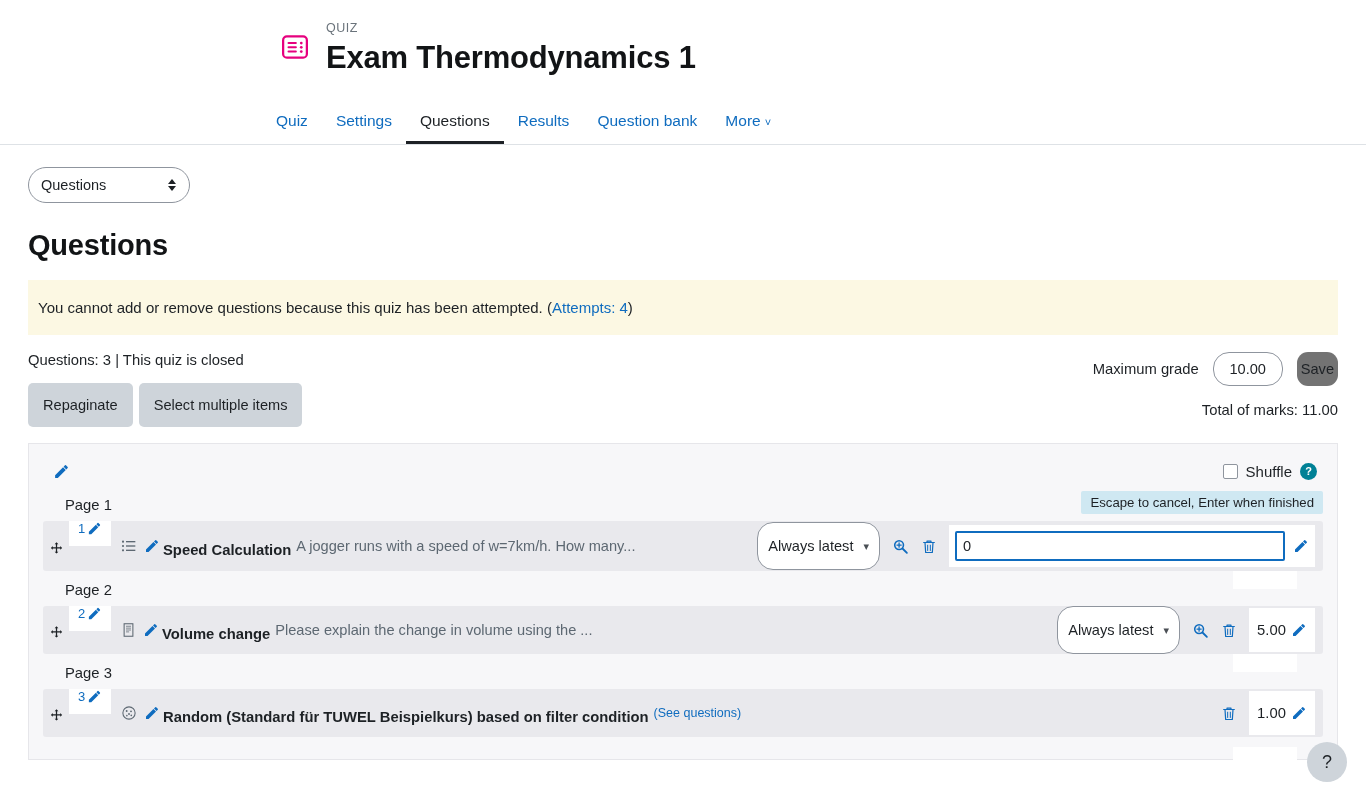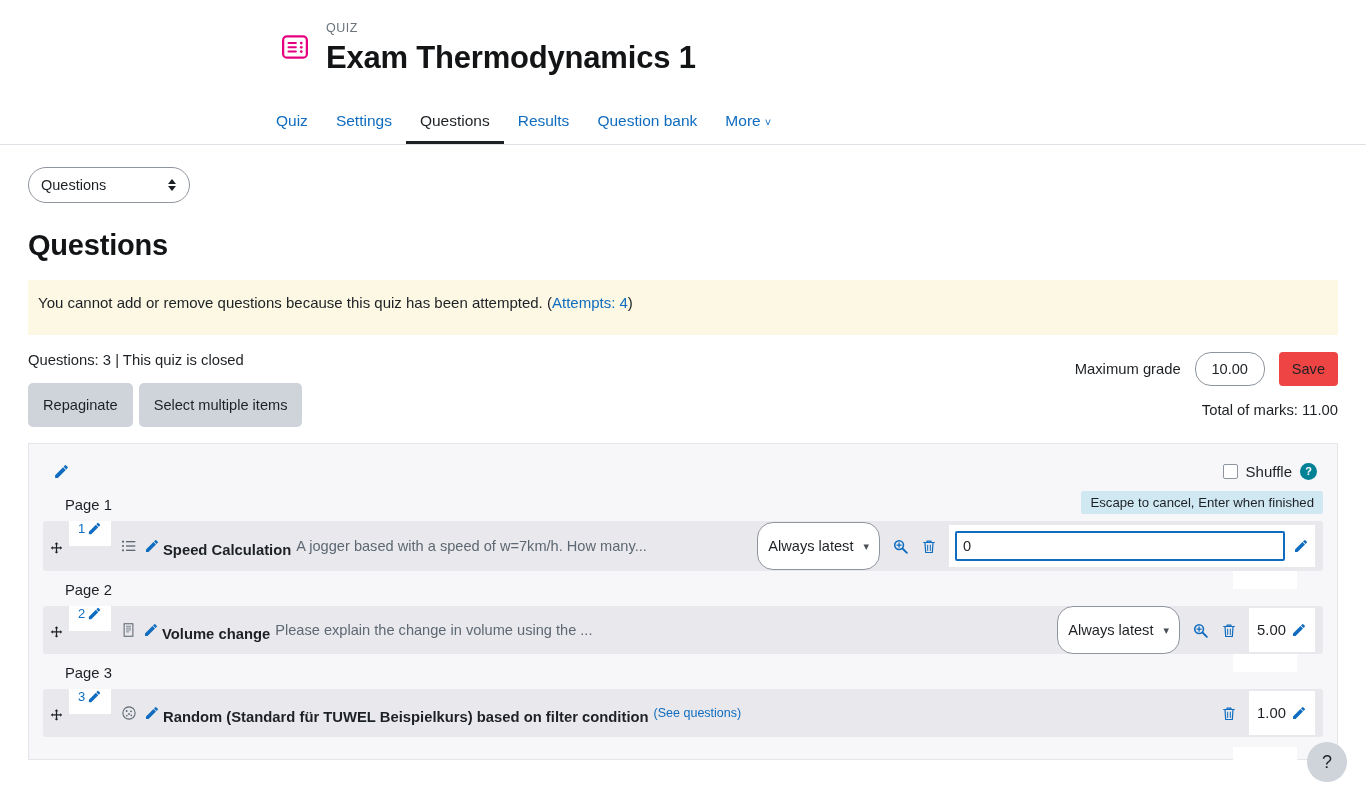--- a/index.html
+++ b/index.html
@@ -60,21 +60,21 @@
   .jump-select .updown { display: flex; flex-direction: column; line-height: 6px; font-size: 9px; color: #1d2125; }
 
   h2.section-title {
     font-size: 29px; font-weight: 700; margin: 26px 0 0 0; color: #121416;
     letter-spacing: -0.2px;
   }
 
   .notice {
     margin-top: 18px; background: #fcf8e3; border: 0;
     padding: 14px 10px 14px 10px; font-size: 15px; color: #1d2125;
-    height: 55px; display: flex; align-items: flex-start;
+    height: 55px; display: flex; align-items: center;
   }
   .notice a { color: #0f6cbf; text-decoration: none; }
 
   .statusrow {
     display: flex; justify-content: space-between; align-items: flex-start;
     margin-top: 17px;
   }
   .status-left { font-size: 14.8px; color: #1d2125; }
   .btnbar { margin-top: 15px; display: flex; gap: 6px; }
   .btn {
@@ -85,22 +85,22 @@
   }
 
   .grade-wrap { display: flex; align-items: center; gap: 14px; }
   .grade-label { font-size: 14.8px; }
   .grade-input {
     width: 70px; height: 34px; border: 1px solid #8f959e; border-radius: 16px;
     text-align: center; font-size: 14.6px; color: #1d2125; font-family: inherit;
     background: #fff;
   }
   .save-btn {
-    background: #ef4444; border: 0; border-radius: 4px; height: 34px;
-    padding: 0 13px; font-size: 14.6px; color: #1d2125; cursor: pointer;
+    background: #737373; border: 0; border-radius: 11px; height: 34px;
+    padding: 0 4px; font-size: 14.6px; color: #1d2125; cursor: pointer;
     font-family: inherit;
   }
   .total-marks { text-align: right; font-size: 14.8px; margin-top: 16px; }
 
   
   .qlist {
     margin-top: 16px; background: #f7f7f9; border: 1px solid #e6e6ea;
     padding: 12px 14px 22px 14px; position: relative;
   }
   .qlist-head {
@@ -295,21 +295,21 @@
               <circle cx="3" cy="18.5" r="1.6" fill="#5d6872"></circle>
                 <rect x="7.5" y="17.5" width="14" height="2" fill="#5d6872"></rect>
             </svg>
           </span>
           <span class="pencil">
             <svg width="16" height="16" viewBox="0 0 24 24">
                 <path d="M3 17.2V21h3.8L18 9.8 14.2 6 3 17.2zM20.7 7.1c.4-.4.4-1 0-1.4l-2.4-2.4a1 1 0 0 0-1.4 0L15 5.2 18.8 9l1.9-1.9z" fill="#0f6cbf"></path>
               </svg>
           </span>
           <span class="qname">Speed Calculation</span>
-          <span class="qdesc">A jogger based with a speed of w=7km/h. How many...</span>
+          <span class="qdesc">A jogger runs with a speed of w=7km/h. How many...</span>
         </div>
         <div class="qright">
           <div class="version-select">
             <span>Always latest</span>
             <span class="chev">▾</span>
           </div>
           <span class="icon-btn">
             <svg width="17" height="17" viewBox="0 0 24 24">
                 <circle cx="10" cy="10" r="6.2" stroke="#0f6cbf" stroke-width="2.2" fill="none"></circle>
                 <path d="M14.8 14.8L21 21" stroke="#0f6cbf" stroke-width="2.6" stroke-linecap="round"></path>

